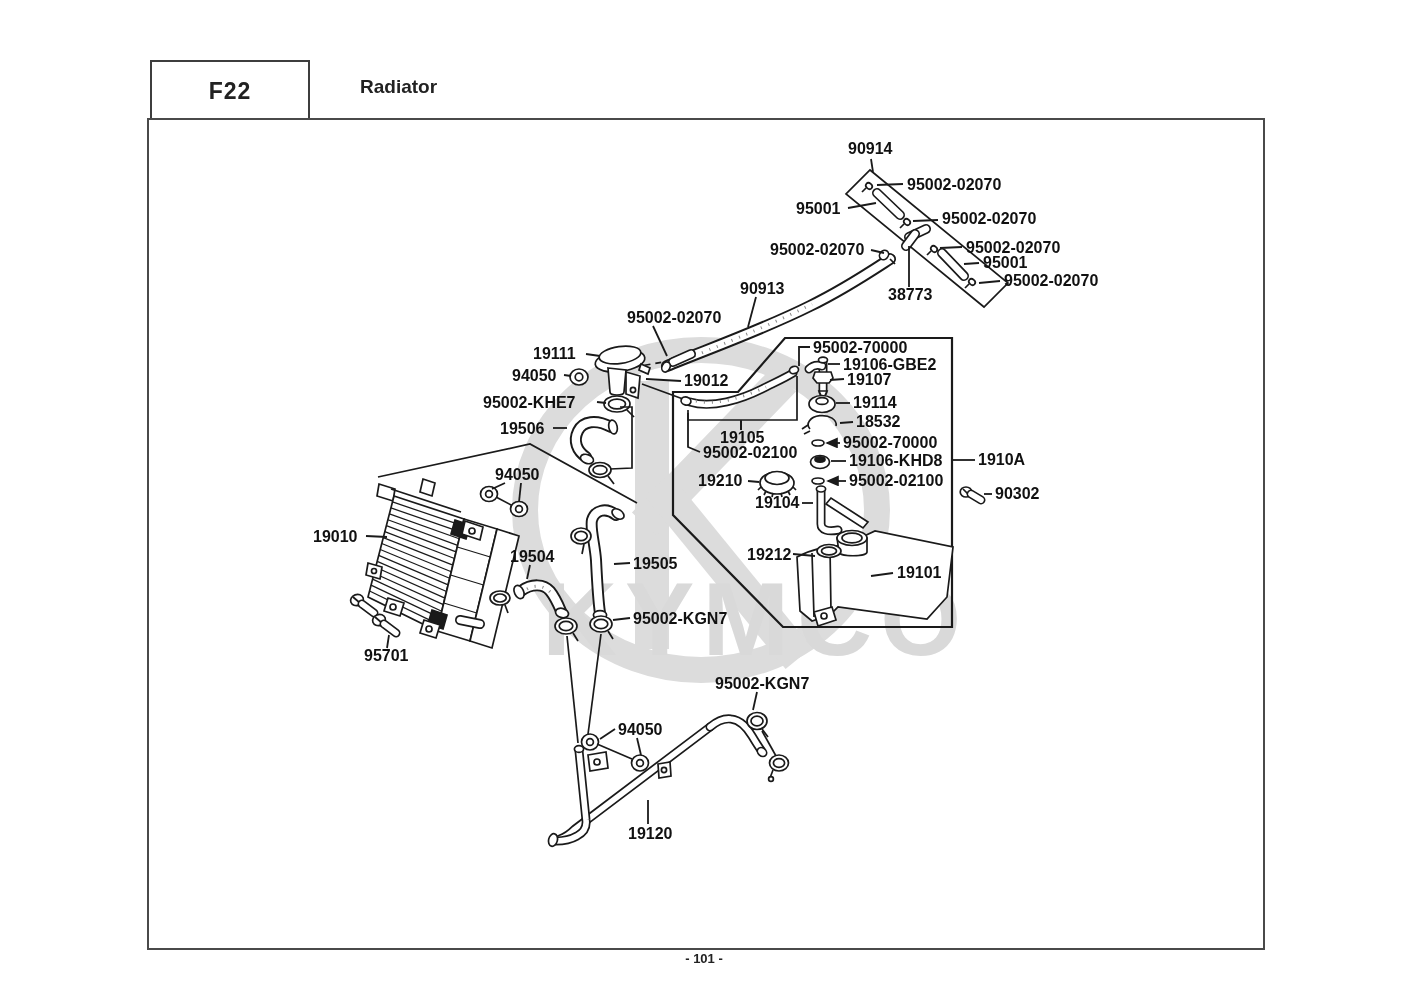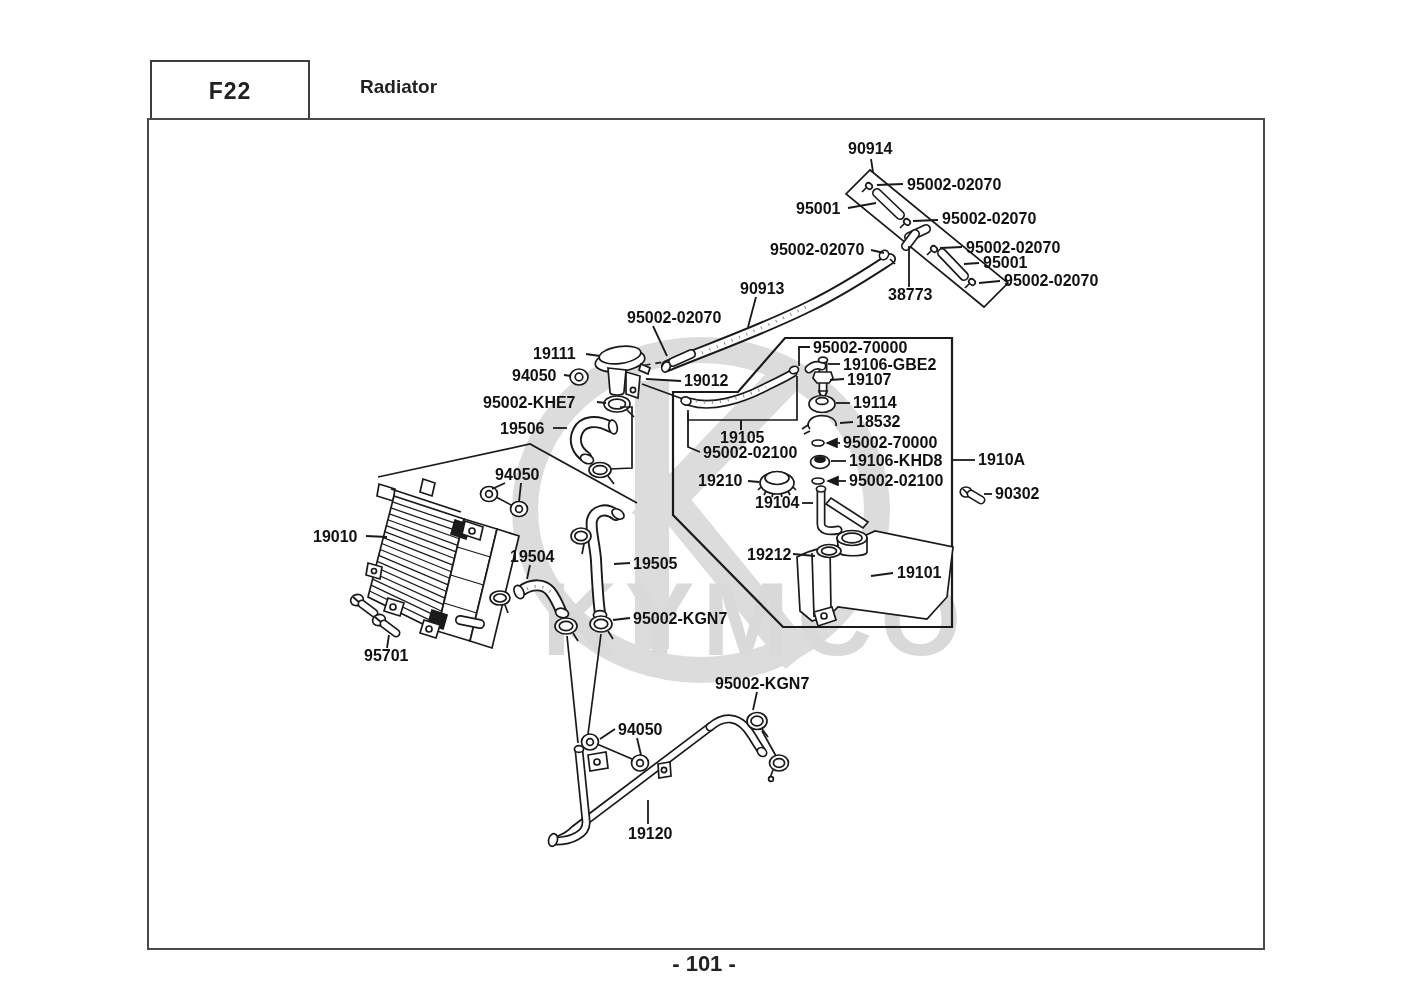--- a/index.html
+++ b/index.html
@@ -6,21 +6,21 @@
   .page{position:relative;width:1415px;height:1000px;background:#fff;
         font-family:"Liberation Sans",sans-serif;overflow:hidden;}
   .code-box{position:absolute;left:150px;top:60px;width:156px;height:58px;
             border:2px solid #3d3d3d;background:#fff;
             display:flex;align-items:center;justify-content:center;}
   .code-box span{font-size:23px;font-weight:bold;color:#222;letter-spacing:1px;}
   .hdr-title{position:absolute;left:360px;top:76px;font-size:19px;font-weight:bold;color:#222;}
   .frame{position:absolute;left:147px;top:118px;width:1114px;height:828px;
          border:2px solid #4a4a4a;background:#fff;}
   .pageno{position:absolute;left:147px;top:951px;width:1114px;text-align:center;
-          font-size:22px;font-weight:bold;color:#222;}
+          font-size:13px;font-weight:bold;color:#222;}
   svg.art{position:absolute;left:0;top:0;}
   .ln{stroke:#1a1a1a;stroke-width:1.7;fill:none;}
   .lnf{stroke:#1a1a1a;stroke-width:1.7;fill:#ffffff;}
   .lnd{stroke:#1a1a1a;stroke-width:1.7;fill:#1a1a1a;}
   .box{stroke:#1a1a1a;stroke-width:2.2;fill:none;}
   .leader{stroke:#1a1a1a;stroke-width:1.8;fill:none;}
   .plabel{font:bold 16px "Liberation Sans",sans-serif;fill:#111;}
   .hoseO{stroke:#1a1a1a;stroke-width:12;fill:none;stroke-linecap:round;}
   .hoseI{stroke:#ffffff;stroke-width:8.2;fill:none;stroke-linecap:round;}
   .tubeO{stroke:#1a1a1a;stroke-width:9;fill:none;stroke-linecap:round;}

